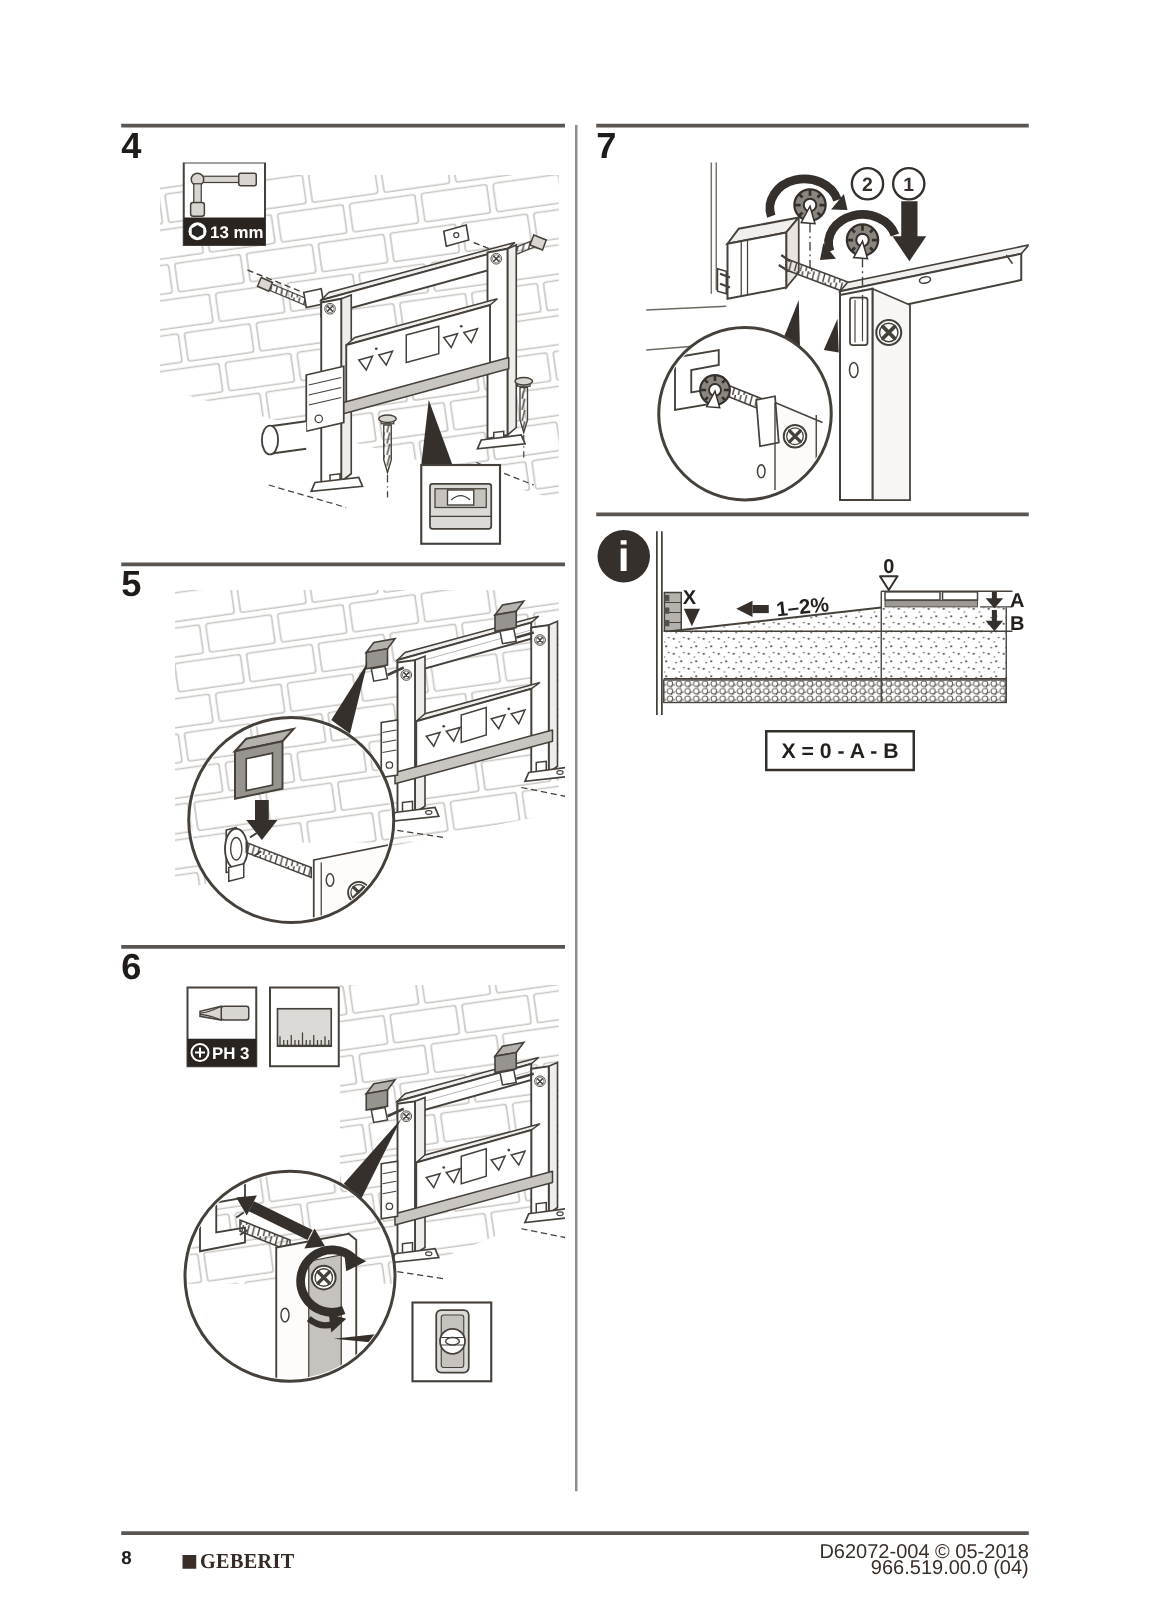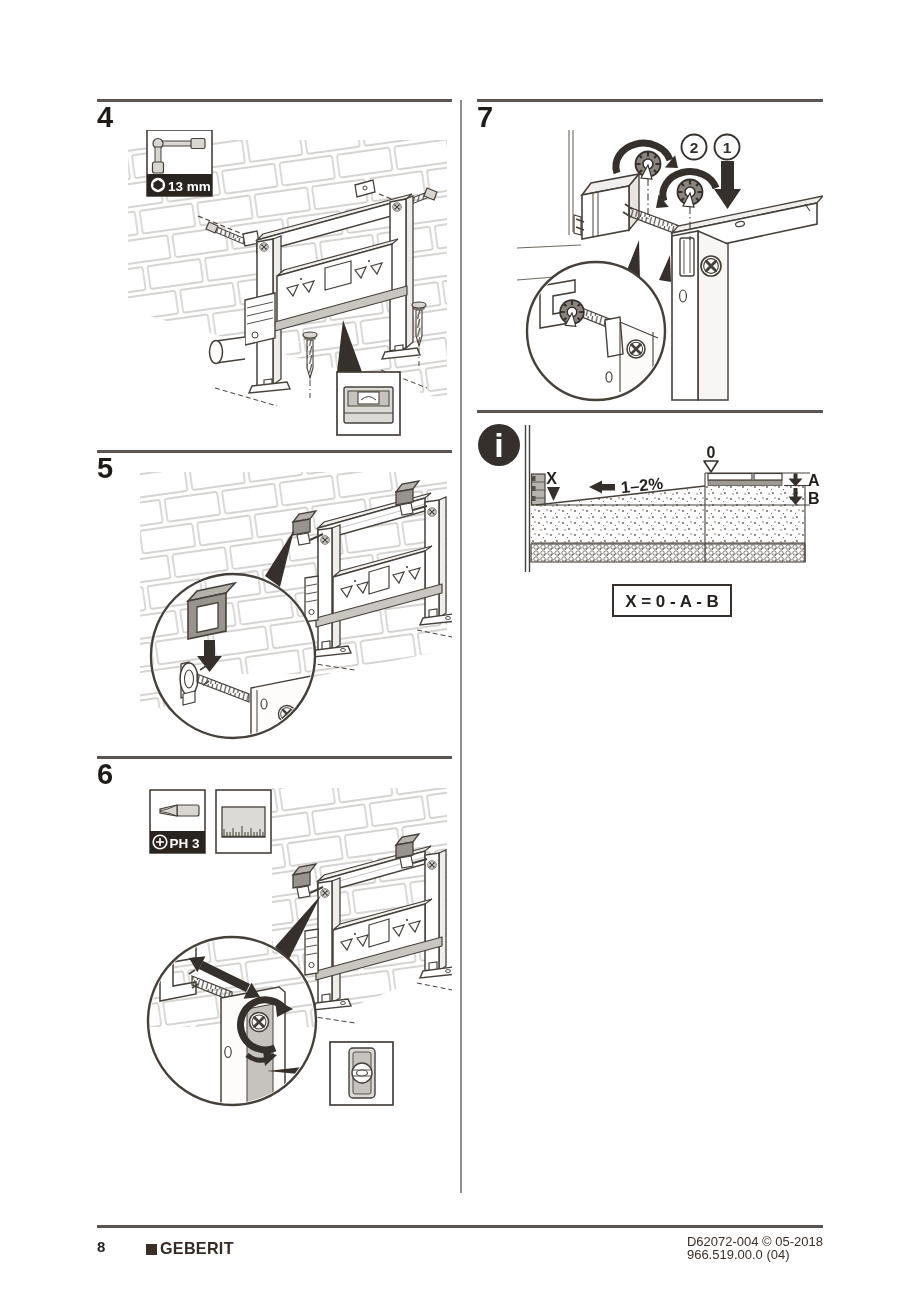--- a/index.html
+++ b/index.html
@@ -3,24 +3,24 @@
 <meta charset="utf-8">
 <style>
   html,body{margin:0;padding:0;background:#ffffff;}
   body{width:920px;height:1291px;position:relative;font-family:"Liberation Sans",sans-serif;overflow:hidden;}
   .rule{position:absolute;height:2.5px;background:#5a5551;}
   .stepnum{position:absolute;font-size:29px;font-weight:bold;color:#1f1b18;line-height:1;}
   .divider{position:absolute;left:460px;top:100px;width:1.6px;height:1093px;background:#8d8d8d;}
   svg{position:absolute;overflow:hidden;}
   .footer-rule{position:absolute;left:97px;top:1225px;width:726px;height:2.5px;background:#5a5551;}
   .pagenum{position:absolute;left:97px;top:1238px;font-size:15px;font-weight:bold;color:#231f1c;}
-  .brand{position:absolute;left:146px;top:1239px;display:flex;align-items:center;color:#352a24;}
+  .brand{position:absolute;left:146px;top:1239px;display:flex;align-items:center;color:#352a24;font-family:Liberation Serif, serif;}
   .brand .sq{width:11px;height:11px;background:#3a2f28;margin-right:3px;display:inline-block;}
   .brand .word{font-size:17px;font-weight:bold;letter-spacing:.3px;transform:scaleX(.95);transform-origin:left;}
-  .docrefs{position:absolute;right:97px;top:1236px;text-align:left;font-size:13px;line-height:12.5px;color:#3a2f28;}
+  .docrefs{position:absolute;right:97px;top:1236px;text-align:right;font-size:16px;line-height:12.5px;color:#3a2f28;}
   text{font-family:"Liberation Sans",sans-serif;}
 </style>
 </head>
 <body>
 
 <svg width="0" height="0">
   <defs>
     <pattern id="bricks" width="58" height="56" patternUnits="userSpaceOnUse" patternTransform="rotate(-8)">
       <rect x="2" y="2" width="53" height="23" rx="2" fill="#ffffff" stroke="#c9c6c2" stroke-width="1.3"></rect>
       <rect x="-27" y="30" width="53" height="23" rx="2" fill="#ffffff" stroke="#c9c6c2" stroke-width="1.3"></rect>

